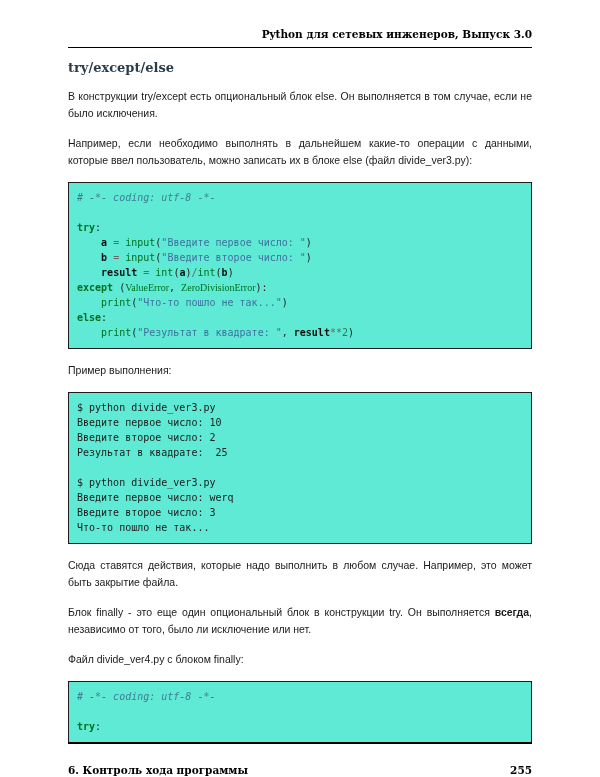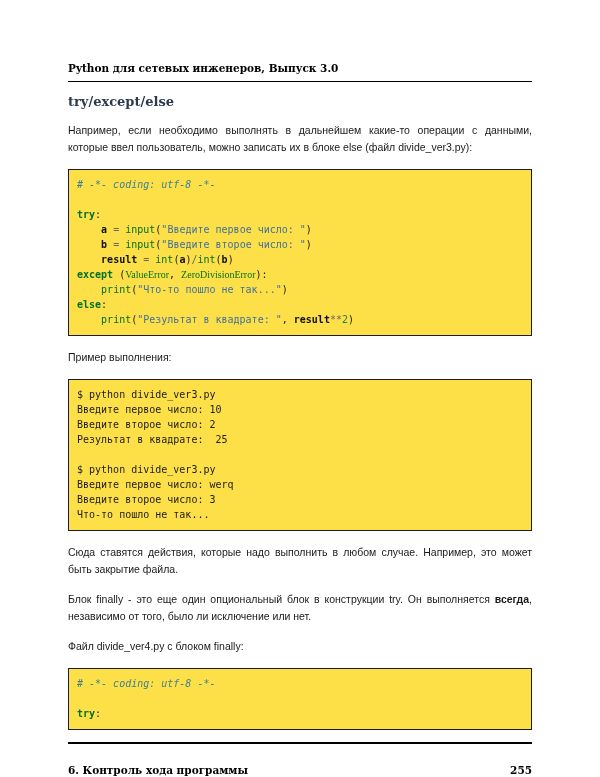--- a/index.html
+++ b/index.html
@@ -8,21 +8,21 @@
     width:600px; height:777px; position:relative;
     font-family:"Liberation Sans", sans-serif;
     color:#1a1a1a;
   }
   .page { position:absolute; left:68px; width:464px; top:0; }
 
   
   .pg-header {
     padding-top:24px; padding-bottom:5px;
     border-bottom:1px solid #000000;
-    margin-top:34px;
+    text-align:right;
   }
   .pg-header .htitle {
     font-family:"DejaVu Serif", serif;
     font-weight:bold; font-size:10.5px; color:#000;
   }
 
   
   h2.sec {
     font-family:"DejaVu Serif", serif;
     font-weight:bold; font-size:13px; color:#2a3b4d;
@@ -33,21 +33,21 @@
   
   p.body-p {
     font-size:10.5px; line-height:17px; text-align:justify;
     margin-top:13px; color:#1a1a1a;
   }
 
   
   .codebox {
     margin-top:13px;
     border:1px solid #1c1c1c;
-    background:#fde047;
+    background:#5eead4;
     padding:7px 8px 8px 8px;
     font-family:"DejaVu Sans Mono", monospace;
     font-size:10px;
     white-space:pre;
     overflow:hidden;
   }
   .code-line { height:15px; line-height:15px; }
 
   .tok-com { color:#408090; font-style:italic; }
   .tok-kw  { color:#007020; font-weight:bold; }
@@ -73,20 +73,21 @@
 <body>
 
 <div class="page">
 
   <div class="pg-header">
     <span class="htitle">Python для сетевых инженеров, Выпуск 3.0</span>
   </div>
 
   <h2 class="sec">try/except/else</h2>
 
+  <p class="body-p">В конструкции try/except есть опциональный блок else. Он выполняется в том случае, если не было исключения.</p>
 
   <p class="body-p">Например, если необходимо выполнять в дальнейшем какие-то операции с данными, которые ввел пользователь, можно записать их в блоке else (файл divide_ver3.py):</p>
 
   <div class="codebox"><div class="code-line"><span class="tok-com"># -*- coding: utf-8 -*-</span></div><div class="code-line">&nbsp;</div><div class="code-line"><span class="tok-kw">try</span><span class="tok-p">:</span></div><div class="code-line"><span class="tok-p">    </span><span class="tok-nv">a</span><span class="tok-p"> </span><span class="tok-op">=</span><span class="tok-p"> </span><span class="tok-nb">input</span><span class="tok-p">(</span><span class="tok-str">"Введите первое число: "</span><span class="tok-p">)</span></div><div class="code-line"><span class="tok-p">    </span><span class="tok-nv">b</span><span class="tok-p"> </span><span class="tok-op">=</span><span class="tok-p"> </span><span class="tok-nb">input</span><span class="tok-p">(</span><span class="tok-str">"Введите второе число: "</span><span class="tok-p">)</span></div><div class="code-line"><span class="tok-p">    </span><span class="tok-nv">result</span><span class="tok-p"> </span><span class="tok-op">=</span><span class="tok-p"> </span><span class="tok-nb">int</span><span class="tok-p">(</span><span class="tok-nv">a</span><span class="tok-p">)</span><span class="tok-op">/</span><span class="tok-nb">int</span><span class="tok-p">(</span><span class="tok-nv">b</span><span class="tok-p">)</span></div><div class="code-line"><span class="tok-kw">except</span><span class="tok-p"> (</span><span class="tok-ne">ValueError</span><span class="tok-p">, </span><span class="tok-ne">ZeroDivisionError</span><span class="tok-p">):</span></div><div class="code-line"><span class="tok-p">    </span><span class="tok-nb">print</span><span class="tok-p">(</span><span class="tok-str">"Что-то пошло не так..."</span><span class="tok-p">)</span></div><div class="code-line"><span class="tok-kw">else</span><span class="tok-p">:</span></div><div class="code-line"><span class="tok-p">    </span><span class="tok-nb">print</span><span class="tok-p">(</span><span class="tok-str">"Результат в квадрате: "</span><span class="tok-p">, </span><span class="tok-nv">result</span><span class="tok-op">**</span><span class="tok-num">2</span><span class="tok-p">)</span></div></div>
 
   <p class="body-p">Пример выполнения:</p>
 
   <div class="codebox"><div class="code-line console-line">$ python divide_ver3.py</div><div class="code-line console-line">Введите первое число: 10</div><div class="code-line console-line">Введите второе число: 2</div><div class="code-line console-line">Результат в квадрате:  25</div><div class="code-line console-line">&nbsp;</div><div class="code-line console-line">$ python divide_ver3.py</div><div class="code-line console-line">Введите первое число: werq</div><div class="code-line console-line">Введите второе число: 3</div><div class="code-line console-line">Что-то пошло не так...</div></div>
 
 

